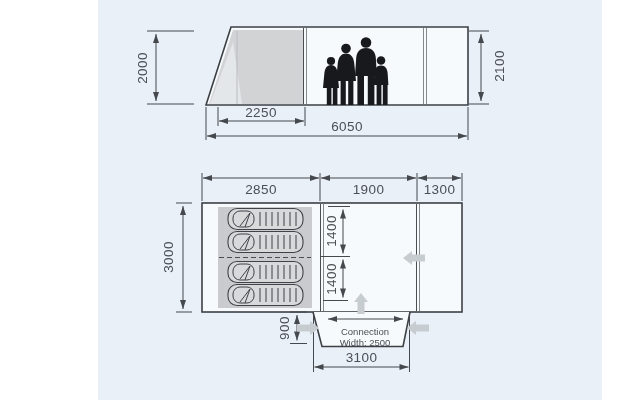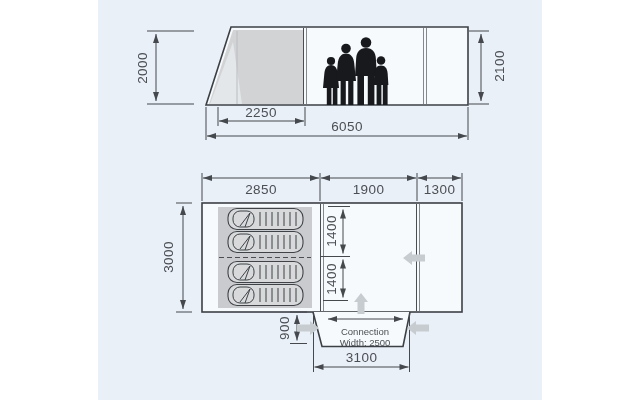--- a/index.html
+++ b/index.html
@@ -1,21 +1,21 @@
 <!DOCTYPE html>
 <html><head>
 <meta charset="utf-8">
 <style>
   html,body { margin:0; padding:0; background:#ffffff; }
   .stage {
     position:relative; width:640px; height:400px; background:#ffffff;
     font-family:"Liberation Sans", sans-serif; overflow:hidden;
   }
   .panel {
-    position:absolute; left:98px; top:0; width:444px; height:400px;
+    position:absolute; left:98px; top:0; width:504px; height:400px;
     background:#eaf0f8;
   }
   svg { display:block; }
   .dim {
     font-family:"Liberation Sans", sans-serif;
     font-size:13.5px; fill:#4b4f54; letter-spacing:0.4px;
   }
   .dim-small {
     font-family:"Liberation Sans", sans-serif;
     font-size:9.5px; fill:#4b4f54;

